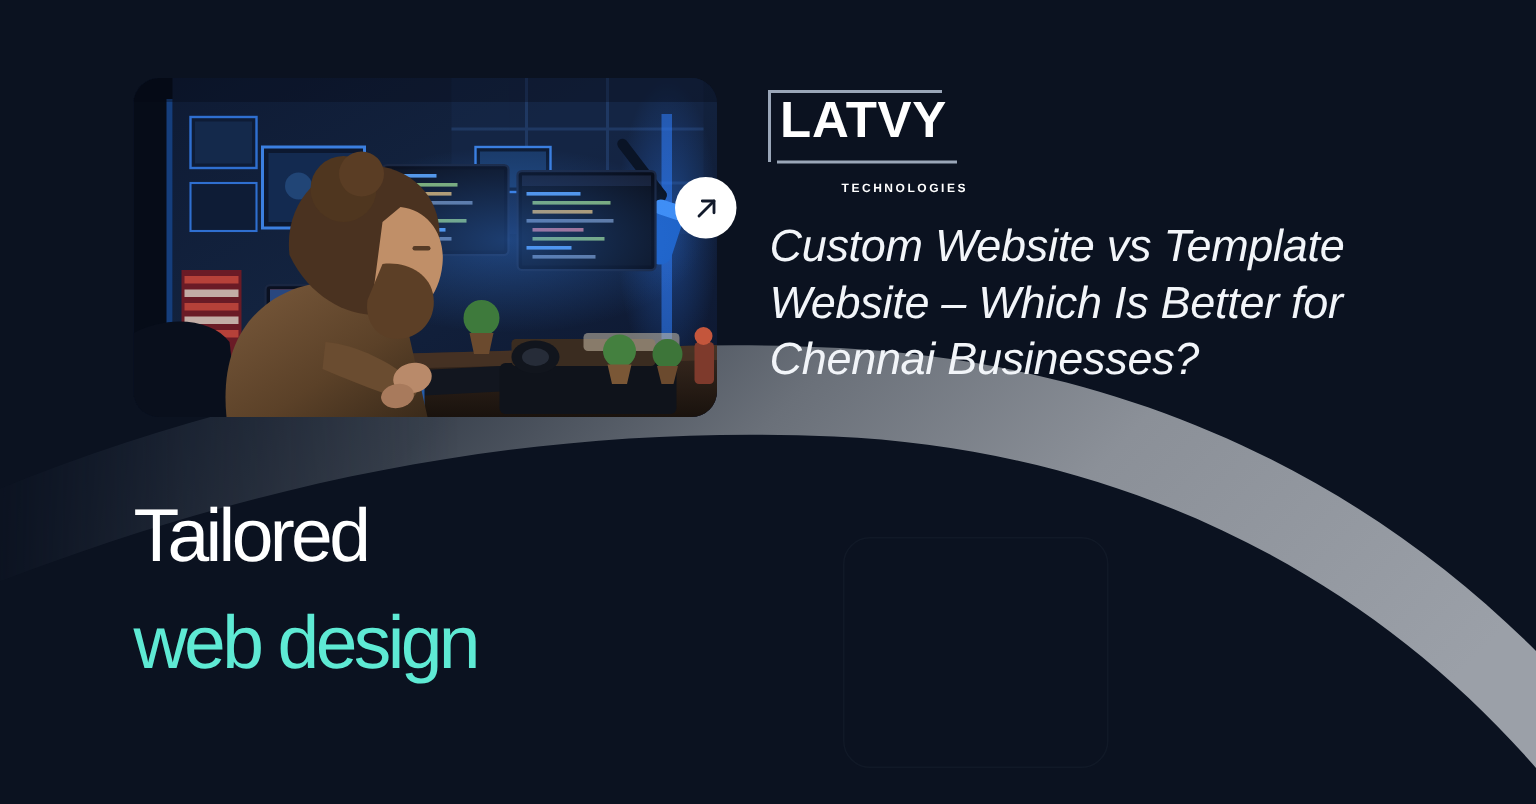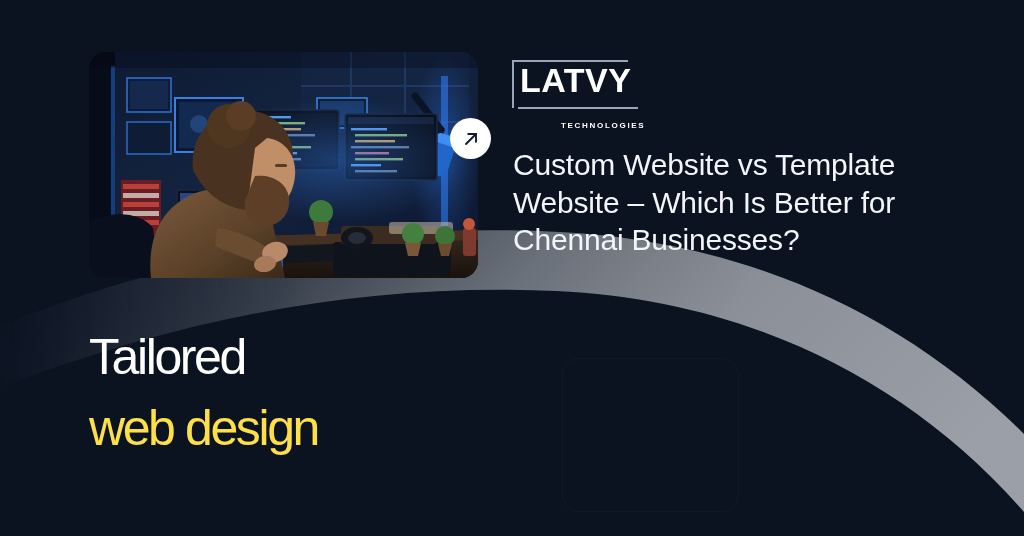--- a/index.html
+++ b/index.html
@@ -124,41 +124,42 @@
     left: 513px;
     top: 146px;
     width: 460px;
     margin: 0;
     font-size: 30px;
     line-height: 37.5px;
     font-weight: 400;
     color: #f2f5f9;
     letter-spacing: -0.2px;
     font-family: "Liberation Sans", sans-serif;
+    font-style: italic;
   }
 
   
   .big-title {
     position: absolute;
     left: 89px;
     top: 322px;
     margin: 0;
     font-size: 50px;
     line-height: 71px;
     font-weight: 400;
     letter-spacing: -2.4px;
     font-family: "Liberation Sans", sans-serif;
   }
   .big-title .line-one {
     display: block;
     color: #ffffff;
   }
   .big-title .line-two {
     display: block;
-    color: #fde047;
+    color: #5eead4;
   }
 </style>
 </head>
 <body>
 
 <div class="banner">
 
   <div class="arc-layer">
     <svg width="1024" height="536" viewBox="0 0 1024 536" xmlns="http://www.w3.org/2000/svg">
       <defs>

